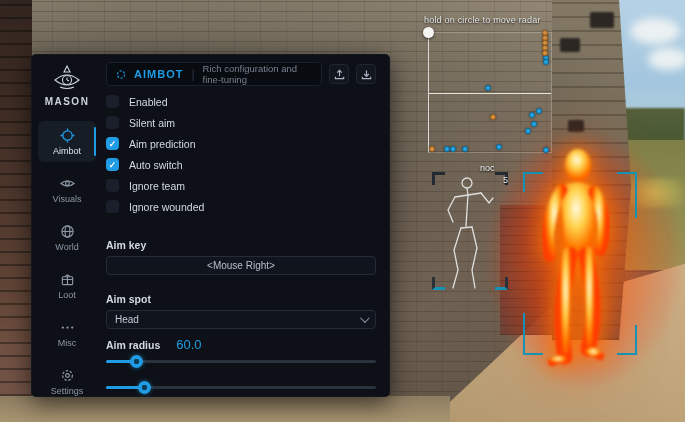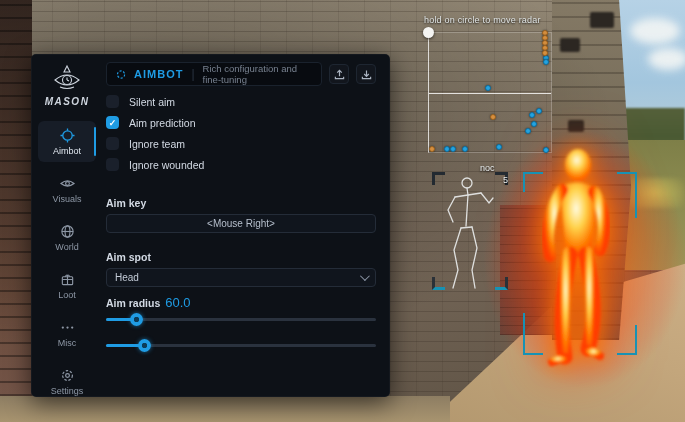--- a/index.html
+++ b/index.html
@@ -78,21 +78,21 @@
   .dot.o { background:#d68f3e; border:1px solid #9a6220; }
 
   
   .skel-svg { position:absolute; left:432px; top:170px; width:76px; height:122px; }
 
   
   .panel { position:absolute; left:31px; top:54px; width:359px; height:343px;
     background:#0d1117; border-radius:5px; display:flex;
     box-shadow:0 6px 24px rgba(0,0,0,.6); border:1px solid rgba(255,255,255,.03); }
   .sidebar { width:70px; flex:none; display:flex; flex-direction:column; align-items:center; padding-top:8px; }
-  .brand { display:flex; flex-direction:column; align-items:center; margin-bottom:14px;font-style:italic; }
+  .brand { display:flex; flex-direction:column; align-items:center; margin-bottom:14px; }
   .brand-name { color:#cdd4dd; font-size:10px; font-weight:bold; letter-spacing:1.5px; margin-top:3px; }
   .side-item { width:58px; padding:7px 0 6px; margin-bottom:7px; display:flex; flex-direction:column;
     align-items:center; border-radius:6px; cursor:pointer; position:relative; }
   .side-item .lbl { color:#8d97a5; font-size:9px; margin-top:3px; }
   .side-item svg { stroke:#8d97a5; }
   .side-item.active { background:#171d27; }
   .side-item.active .lbl { color:#dfe6ee; }
   .side-item.active svg { stroke:#1f9ce4; }
   .side-item.active::after { content:""; position:absolute; right:0; top:6px; bottom:6px; width:2px;
     background:#1f9ce4; border-radius:2px; }
@@ -118,21 +118,21 @@
   .sect-lbl { color:#d3dae4; font-size:10.5px; font-weight:bold; margin-top:18px; }
   .key-btn { margin-top:5px; height:19px; background:#10151d; border:1px solid #242c38; border-radius:4px;
     color:#b6bfcc; font-size:10px; display:flex; align-items:center; justify-content:center; cursor:pointer; }
   .select { margin-top:5px; height:19px; background:#10151d; border:1px solid #242c38; border-radius:4px;
     color:#c3cbd7; font-size:10px; display:flex; align-items:center; padding:0 8px; cursor:pointer; }
   .select .val { flex:1; }
   .chev { width:7px; height:7px; border-right:1.5px solid #8a94a4; border-bottom:1.5px solid #8a94a4;
     transform:rotate(45deg) translateY(-2px); }
 
   .slider-block { margin-top:9px; }
-  .slider-head { display:flex; gap:5px; height:13px; align-items:center; }
+  .slider-head { display:flex; gap:16px; height:13px; align-items:center; }
   .slider-name { color:#d3dae4; font-size:10.5px; font-weight:bold; }
   .slider-val { color:#1f9ce4; font-size:13px; }
   .track-wrap { position:relative; height:13px; margin-top:4px; cursor:pointer; }
   .track { position:absolute; left:0; right:0; top:5px; height:3px; background:#2a323e; border-radius:2px; }
   .track-fill { position:absolute; left:0; top:5px; height:3px; background:#1f9ce4; border-radius:2px; }
   .knob { position:absolute; top:0; width:13px; height:13px; border-radius:50%;
     background:radial-gradient(circle at 50% 50%, #0c3c58 0 2.5px, #1f9ce4 3px); box-shadow:0 0 4px rgba(31,156,228,.6); }
 </style>
 </head>
 <body>
@@ -315,25 +315,33 @@
         <div class="icon-btn">
           <svg width="11" height="11" viewBox="0 0 12 12" fill="none" stroke="#aab3c0" stroke-width="1.3">
             <path d="M6,1.5 V8 M3.5,5.5 L6,8 L8.5,5.5 M1.5,8.5 V10.5 H10.5 V8.5"></path>
           </svg>
         </div>
       </div>
 
       <div class="checks">
         <div class="check-row">
           <span class="cb"></span>
+          <span class="check-lbl">Enabled</span>
+        </div>
+        <div class="check-row">
+          <span class="cb"></span>
           <span class="check-lbl">Silent aim</span>
         </div>
         <div class="check-row checked">
           <span class="cb"></span>
           <span class="check-lbl">Aim prediction</span>
+        </div>
+        <div class="check-row checked">
+          <span class="cb"></span>
+          <span class="check-lbl">Auto switch</span>
         </div>
         <div class="check-row">
           <span class="cb"></span>
           <span class="check-lbl">Ignore team</span>
         </div>
         <div class="check-row">
           <span class="cb"></span>
           <span class="check-lbl">Ignore wounded</span>
         </div>
       </div>

